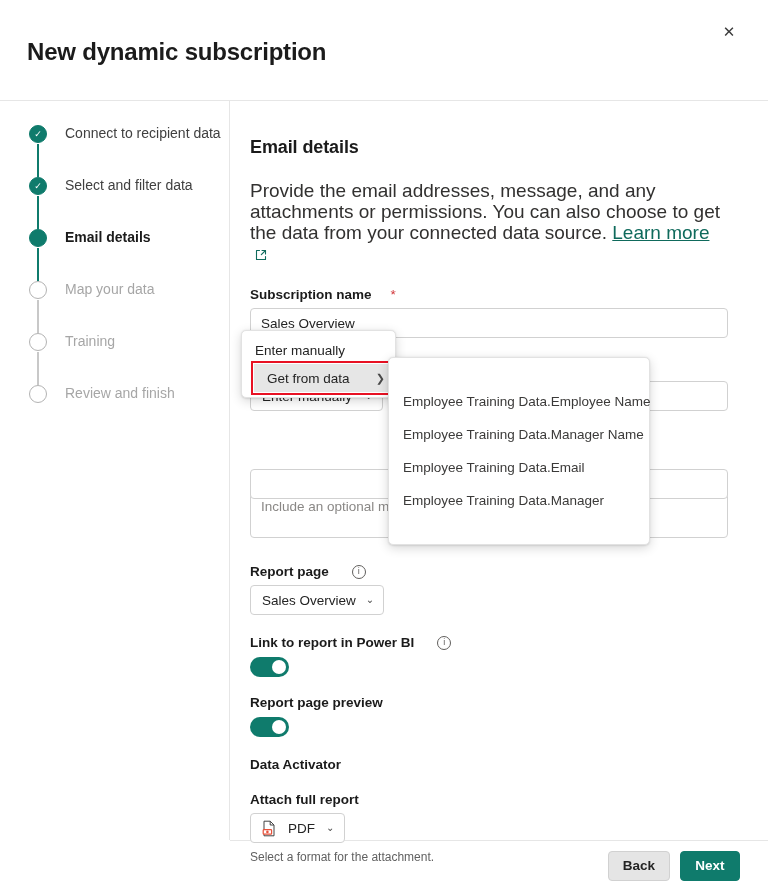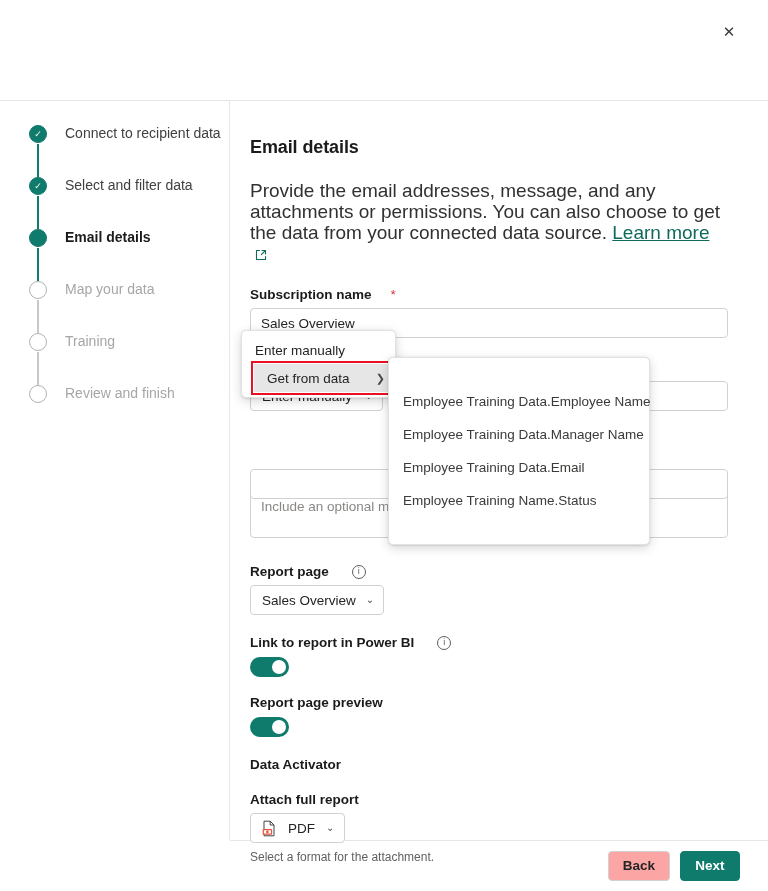--- a/index.html
+++ b/index.html
@@ -416,21 +416,21 @@
     height: 30px;
     min-width: 60px;
     border-radius: 4px;
     font-size: 13.5px;
     font-weight: bold;
     font-family: "Liberation Sans", sans-serif;
     cursor: pointer;
     padding: 0 14px;
   }
   .btn-secondary {
-    background: #fca5a5;
+    background: #e5e5e5;
     border: 1px solid #d1d1d1;
     color: #242424;
   }
   .btn-primary {
     background: #0f7b6c;
     border: 1px solid #0f7b6c;
     color: #ffffff;
   }
 
   .hidden-field-strip {
@@ -441,20 +441,21 @@
     height: 30px;
     border: 1px solid #d1d1d1;
     border-radius: 4px;
     background: #ffffff;
   }
 </style>
 </head>
 <body>
 
 <div class="dialog-header">
+  <div class="dialog-title">New dynamic subscription</div>
   <button class="close-btn">✕</button>
 </div>
 
 <div class="dialog-body">
 
   <div class="steps-rail">
 
     <div class="step done">
       <div class="step-marker">
         <div class="step-dot"></div>
@@ -620,21 +621,21 @@
         <span>Get from data</span>
         <span class="submenu-arrow">❯</span>
       </div>
     </div>
 
     
     <div class="menu" id="data-submenu">
       <div class="submenu-item">Employee Training Data.Employee Name</div>
       <div class="submenu-item">Employee Training Data.Manager Name</div>
       <div class="submenu-item">Employee Training Data.Email</div>
-      <div class="submenu-item">Employee Training Name.Status</div>
+      <div class="submenu-item">Employee Training Data.Manager</div>
     </div>
 
   </div>
 </div>
 
 <div class="dialog-footer">
   <button class="btn btn-secondary">Back</button>
   <button class="btn btn-primary">Next</button>
 </div>
 

